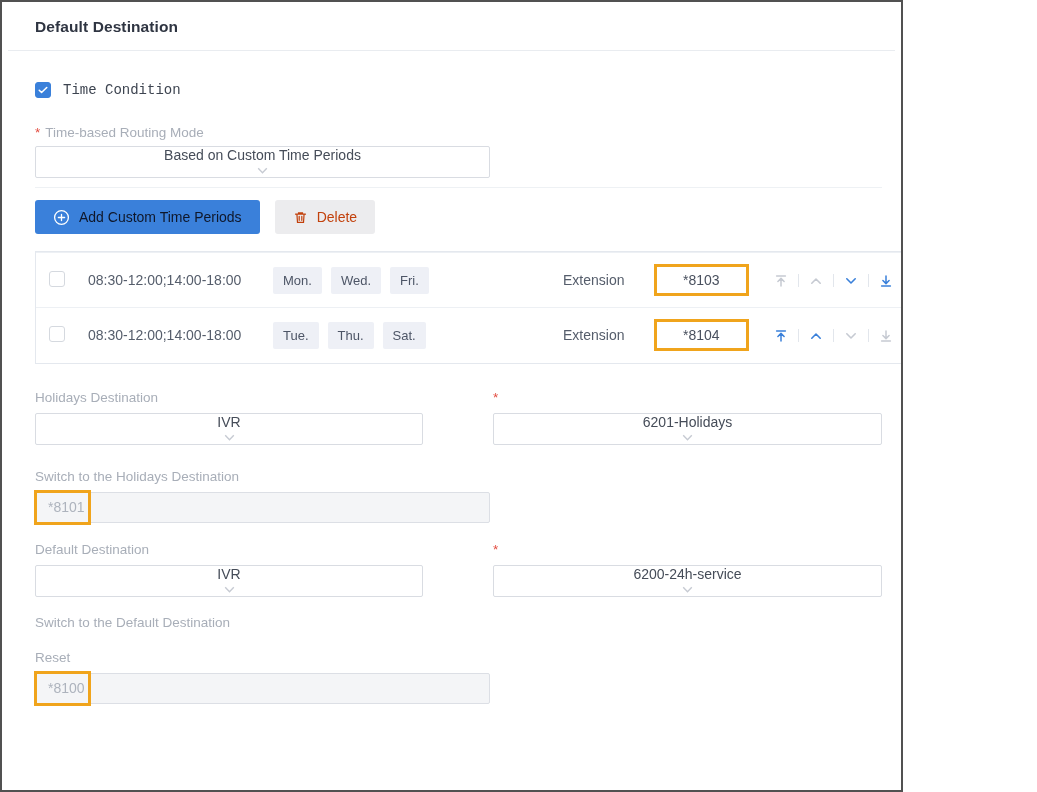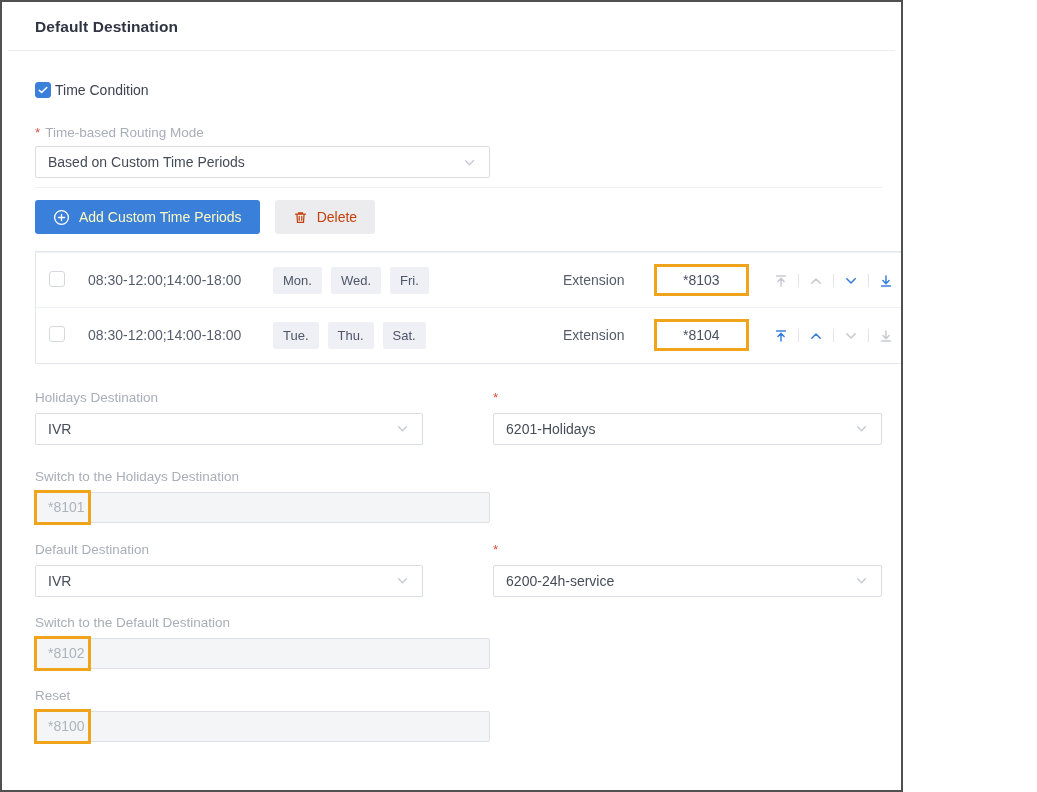--- a/index.html
+++ b/index.html
@@ -7,45 +7,45 @@
   .frame{
     width:903px; height:792px; border:2px solid #515151; background:#fff;
     position:relative; overflow:hidden;
   }
   .page-header{ padding:16px 33px 0; }
   .page-title{ font-size:15.5px; font-weight:bold; color:#2f3542; letter-spacing:.1px; }
   .header-divider{ height:1px; background:#e9ecf0; margin:14px 6px 0; }
   .content{ padding:0 19px 0 33px; }
 
   
-  .check-row{ margin-top:31px; display:flex; align-items:flex-start; gap:4px; cursor:pointer; width:max-content; }
+  .check-row{ margin-top:31px; display:flex; align-items:flex-start; gap:12px; cursor:pointer; width:max-content;font-family:Liberation Mono, monospace; }
   .cb{ width:16px; height:16px; border-radius:3px; border:1px solid #d5d9df; background:#fff;
        display:inline-flex; align-items:center; justify-content:center; flex:0 0 auto; }
   .cb.checked{ background:#3a80da; border-color:#3a80da; }
   .check-label{ font-size:14px; color:#3d4450; }
 
   
   .field-label{ margin-top:26px; font-size:13.5px; color:#a8aeb8; height:17px; display:flex; align-items:center; }
   .req{ color:#e34d41; margin-right:5px; font-size:13.5px; }
 
   .select{
     width:455px; height:32px; border:1px solid #d9dce2; border-radius:2px; background:#fff;
     display:flex; align-items:center; justify-content:space-between; padding:0 12px;
-    font-size:14px; color:#454c58; cursor:pointer;
+    font-size:14px; color:#454c58; cursor:pointer;flex-direction:column;
   }
   .select.mt{ margin-top:5px; }
   .chev{ color:#c6cad2; display:inline-flex; }
 
   .section-divider{ height:1px; background:#eef1f4; margin-top:9px; }
 
   
   .btn-row{ margin-top:12px; display:flex; gap:15px; }
   .btn{ height:34px; border:none; border-radius:3px; font-size:14px; font-family:inherit;
         display:inline-flex; align-items:center; gap:9px; padding:0 18px; cursor:pointer; }
-  .btn.primary{ background:#3a80da; color:#fef9c3; }
+  .btn.primary{ background:#3a80da; color:#0f172a; }
   .btn.disabled{ background:#ececee; color:#c2410c; cursor:default;text-align:right; }
 
   
   table{ margin-top:17px; width:981px; border-collapse:collapse; table-layout:fixed; }
   .tbl-wrap{ border:1px solid #e4e8ee; width:981px; margin-top:17px; }
   .tbl-wrap table{ margin-top:0; width:100%; }
   th{ height:35px; font-size:13.5px; font-weight:bold; color:#39404c; text-align:left;
       padding:0 0 0 10px; background:#fdfdfe; white-space:nowrap; }
   td{ height:55px; font-size:14px; color:#555d6b; padding:0 0 0 10px; border-top:1px solid #edf0f4; white-space:nowrap; }
   th.c-check, td.c-check{ text-align:center; padding:0; }
@@ -297,24 +297,20 @@
                 <svg width="15" height="15" viewBox="0 0 14 14">
                   <path d="M3 5l4 4 4-4" fill="none" stroke="currentColor" stroke-width="1.3"></path>
                 </svg>
               </span>
           </div>
         </div>
       </div>
 
       <div class="mb-md">
         <div class="f-label">Switch to the Default Destination</div>
-        <div class="dis-input">
-          <span>*8102</span>
-          <span class="hl-box"></span>
-        </div>
       </div>
 
       <div>
         <div class="f-label">Reset</div>
         <div class="dis-input">
           <span>*8100</span>
           <span class="hl-box"></span>
         </div>
       </div>
 

